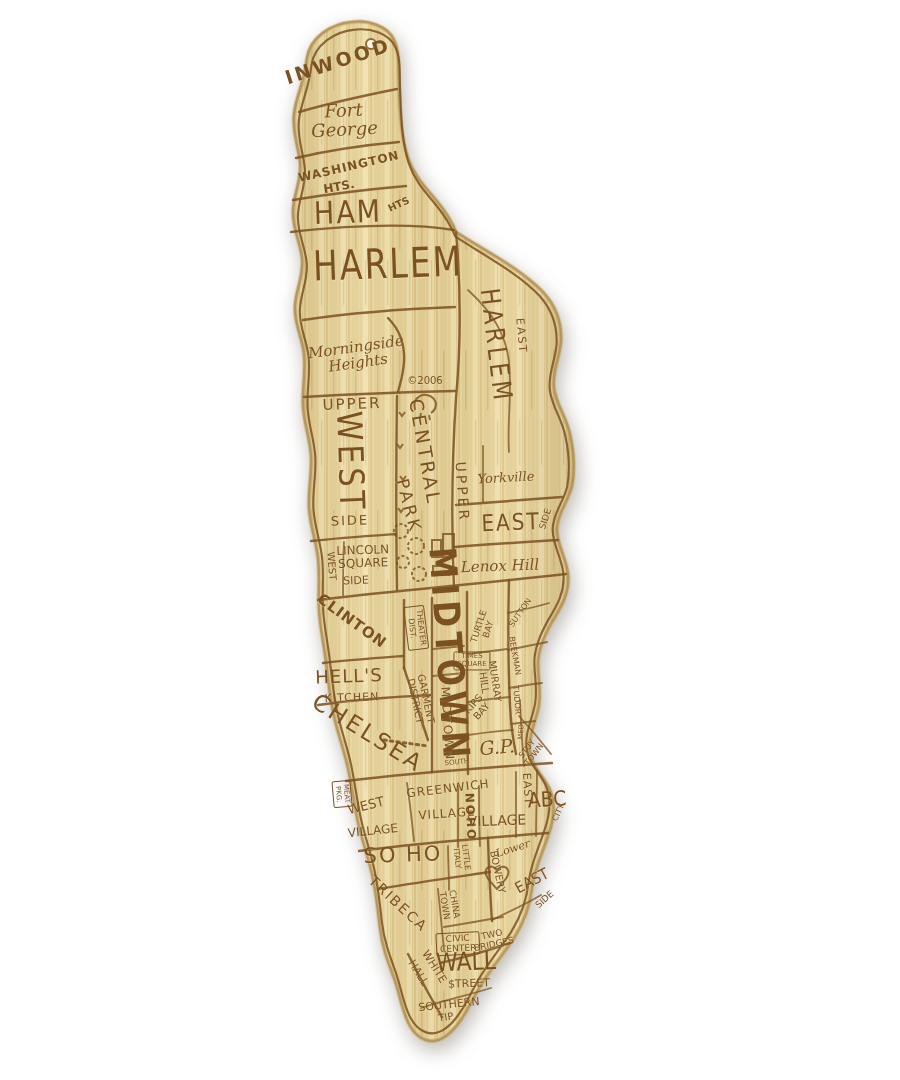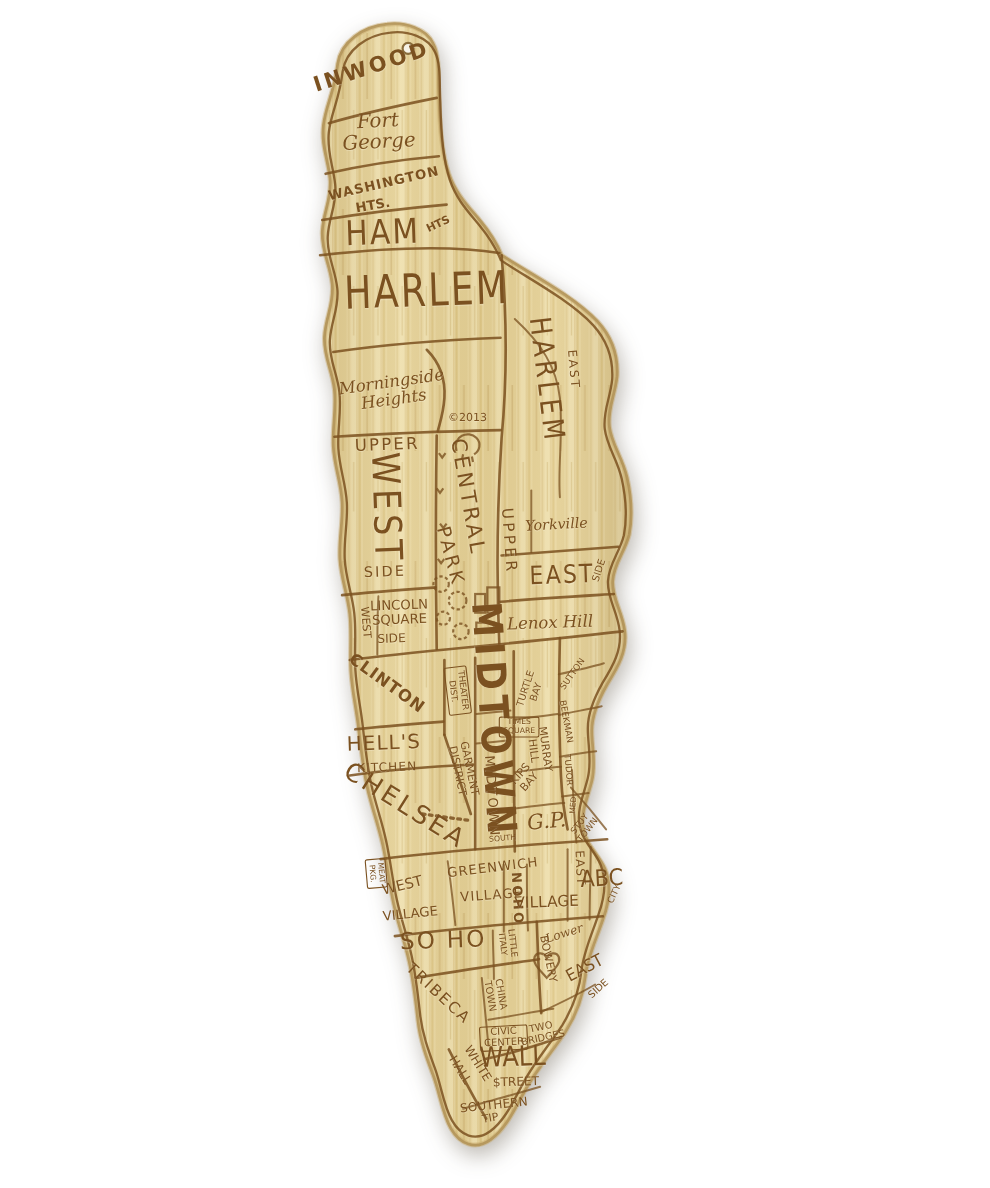--- a/index.html
+++ b/index.html
@@ -149,21 +149,21 @@
       <div class="lbl" style="left: 338px; top: 61px; font-size: 19px; font-weight: 600; letter-spacing: 3px; transform: translate(-50%, -50%) rotate(-18deg) scale(1, 1);">INWOOD</div>
       <div class="lbl it" style="left: 344px; top: 120px; font-size: 18px; transform: translate(-50%, -50%) rotate(-3deg) scale(1, 1);">Fort
 George</div>
       <div class="lbl" style="left: 349px; top: 167px; font-size: 12px; font-weight: 700; letter-spacing: 1px; transform: translate(-50%, -50%) rotate(-13deg) scale(1, 1);">WASHINGTON</div>
       <div class="lbl" style="left: 339px; top: 187px; font-size: 12px; font-weight: 700; transform: translate(-50%, -50%) rotate(-10deg) scale(1, 1);">HTS.</div>
       <div class="lbl" style="left: 348px; top: 212px; font-size: 27px; letter-spacing: 2px; transform: translate(-50%, -50%) rotate(-2deg) scale(1, 1.15);">HAM</div>
       <div class="lbl" style="left: 399px; top: 205px; font-size: 10px; font-weight: 600; transform: translate(-50%, -50%) rotate(-25deg) scale(1, 1);">HTS</div>
       <div class="lbl" style="left: 388px; top: 264px; font-size: 33px; letter-spacing: 2px; transform: translate(-50%, -50%) rotate(-2deg) scale(1, 1.25);">HARLEM</div>
       <div class="lbl it" style="left: 357px; top: 355px; font-size: 15px; transform: translate(-50%, -50%) rotate(-8deg) scale(1, 1);">Morningside
 Heights</div>
-      <div class="lbl" style="left: 425px; top: 381px; font-size: 10px; transform: translate(-50%, -50%) rotate(0deg) scale(1, 1);">©2013</div>
+      <div class="lbl" style="left: 425px; top: 381px; font-size: 10px; transform: translate(-50%, -50%) rotate(0deg) scale(1, 1);">©2006</div>
       <div class="lbl" style="left: 521px; top: 336px; font-size: 11px; letter-spacing: 2px; transform: translate(-50%, -50%) rotate(85deg) scale(1, 1);">EAST</div>
       <div class="lbl" style="left: 496px; top: 346px; font-size: 22px; letter-spacing: 4px; transform: translate(-50%, -50%) rotate(83deg) scale(1, 1.2);">HARLEM</div>
       <div class="lbl" style="left: 352px; top: 404px; font-size: 15px; letter-spacing: 2px; transform: translate(-50%, -50%) rotate(-2deg) scale(1, 1);">UPPER</div>
       <div class="lbl" style="left: 350px; top: 462px; font-size: 30px; letter-spacing: 4px; transform: translate(-50%, -50%) rotate(88deg) scale(1, 1.15);">WEST</div>
       <div class="lbl" style="left: 350px; top: 521px; font-size: 13px; letter-spacing: 2px; transform: translate(-50%, -50%) rotate(-2deg) scale(1, 1);">SIDE</div>
       <div class="lbl" style="left: 425px; top: 452px; font-size: 19px; letter-spacing: 3px; transform: translate(-50%, -50%) rotate(80deg) scale(1, 1);">CENTRAL</div>
       <div class="lbl" style="left: 409px; top: 506px; font-size: 17px; letter-spacing: 3px; transform: translate(-50%, -50%) rotate(75deg) scale(1, 1);">PARK</div>
       <div class="lbl" style="left: 462px; top: 492px; font-size: 14px; letter-spacing: 3px; transform: translate(-50%, -50%) rotate(86deg) scale(1, 1);">UPPER</div>
       <div class="lbl it" style="left: 506px; top: 478px; font-size: 13px; transform: translate(-50%, -50%) rotate(-3deg) scale(1, 1);">Yorkville</div>
       <div class="lbl" style="left: 511px; top: 523px; font-size: 20px; letter-spacing: 2px; transform: translate(-50%, -50%) rotate(-2deg) scale(1, 1.15);">EAST</div>

